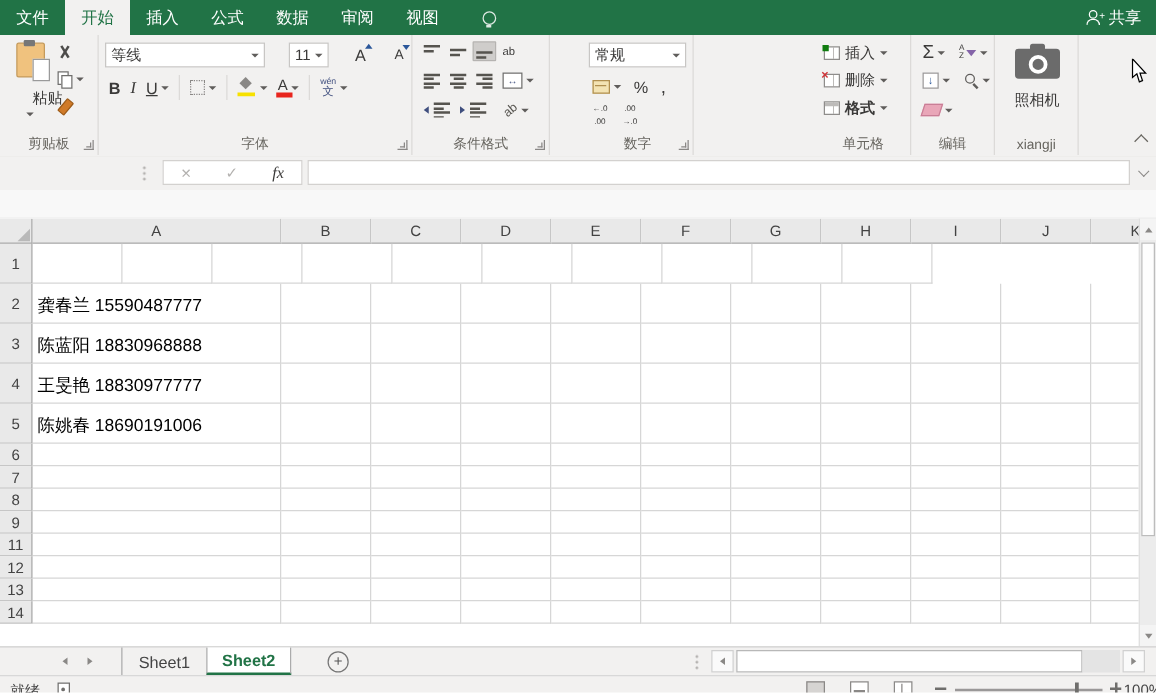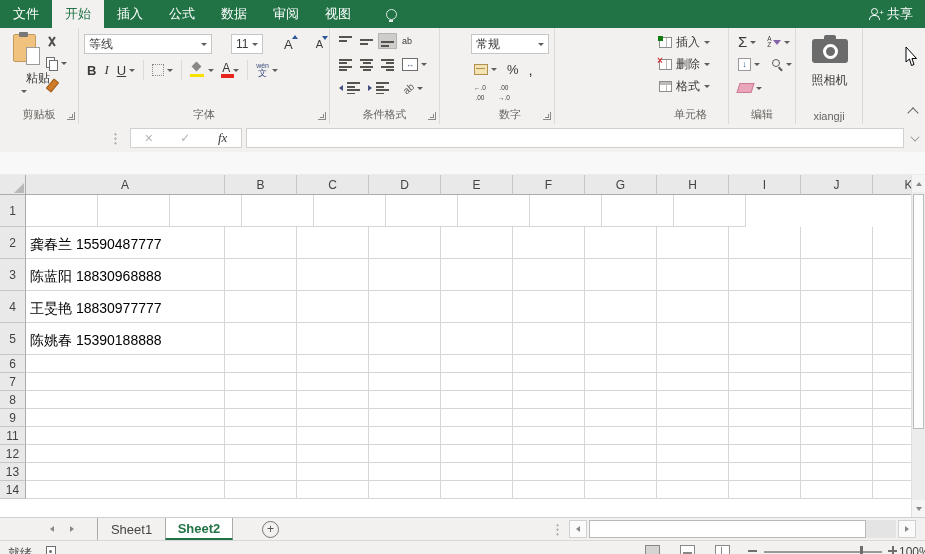--- a/index.html
+++ b/index.html
@@ -407,21 +407,21 @@
     <div class="cellrow" style="top:6px;">
       <span class="cic ins"></span>
       <span>插入</span>
       <span class="dd"></span>
     </div>
     <div class="cellrow" style="top:28px;">
       <span class="cic del"></span>
       <span>删除</span>
       <span class="dd"></span>
     </div>
-    <div class="cellrow" style="top:50px;">
+    <div class="cellrow" style="top:50px;font-weight:bold;">
       <span class="cic fmt"></span>
       <span>格式</span>
       <span class="dd"></span>
     </div>
     <div class="grp-label">单元格</div>
   </div>
 
   <div class="grp" id="g-edit">
     <div class="editrow" style="top:5px;">
       <span class="rbtn">
@@ -547,21 +547,21 @@
         <div class="cell"></div>
         <div class="cell"></div>
         <div class="cell"></div>
         <div class="cell"></div>
         <div class="cell"></div>
         <div class="cell"></div>
         <div class="cell"></div>
       </div>
       <div class="grow rtall">
         <div class="rowh">5</div>
-        <div class="cell wA">陈姚春 15390188888</div>
+        <div class="cell wA">陈姚春 18690191006</div>
         <div class="cell"></div>
         <div class="cell"></div>
         <div class="cell"></div>
         <div class="cell"></div>
         <div class="cell"></div>
         <div class="cell"></div>
         <div class="cell"></div>
         <div class="cell"></div>
         <div class="cell"></div>
         <div class="cell"></div>

